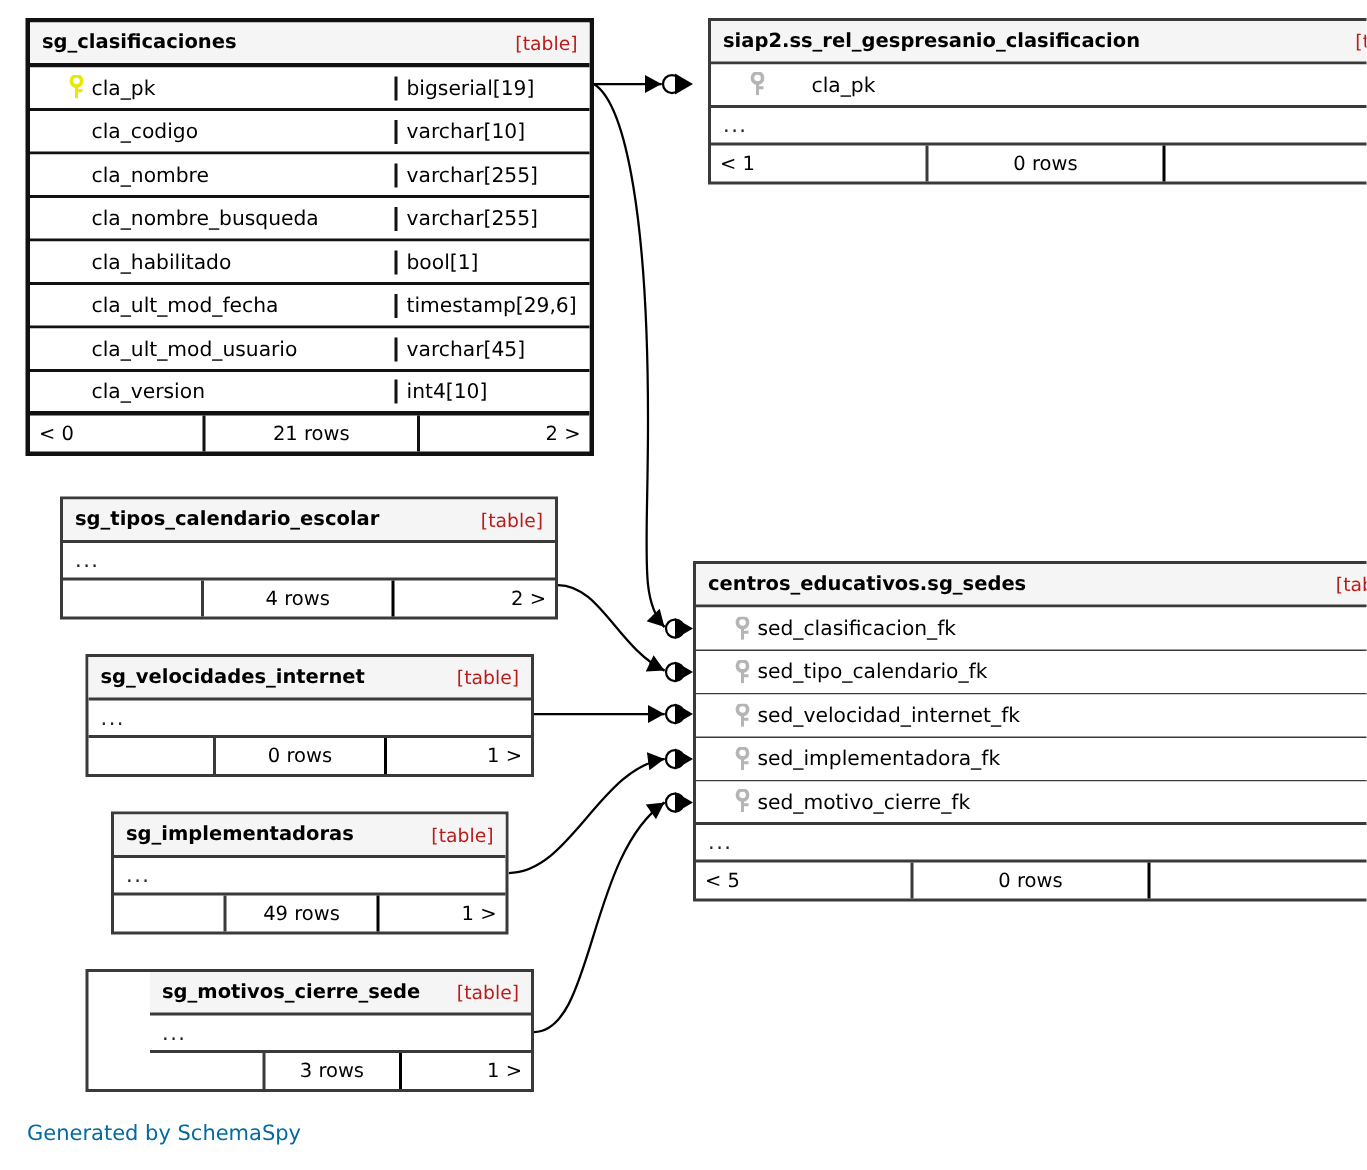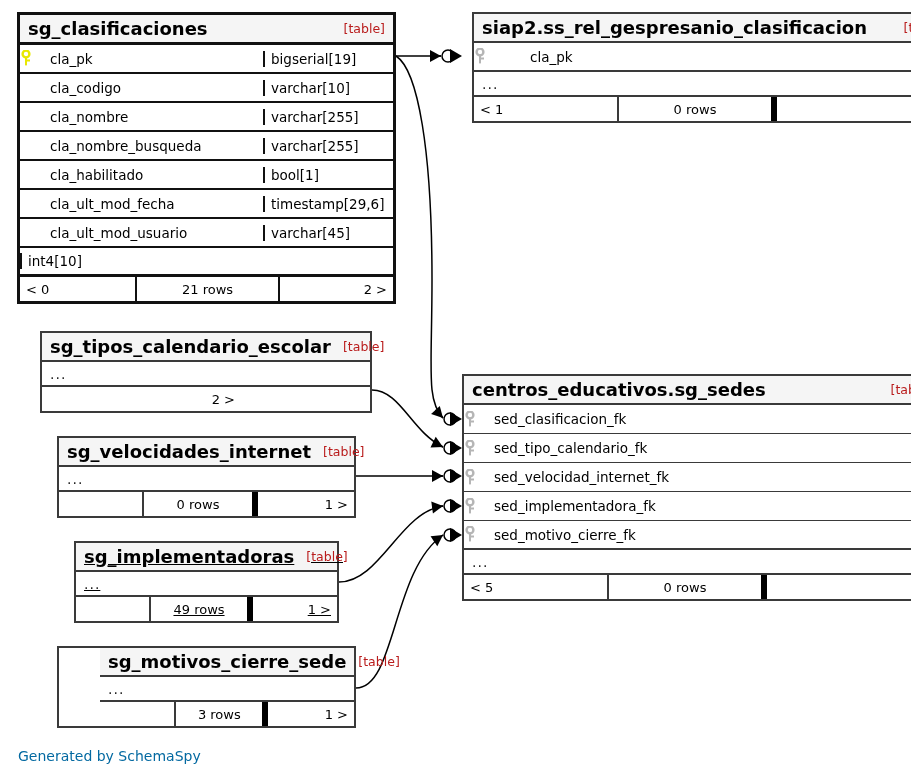--- a/index.html
+++ b/index.html
@@ -27,37 +27,37 @@
 
   .thead{
     display:flex;align-items:center;justify-content:space-between;
     background:#f5f5f5;
     border-bottom:2px solid #3a3a3a;
     padding:4px 8px 5px 8px;
     box-sizing:border-box;
     height:29px;
   }
   .focal .thead{border-bottom:3px solid #111;height:30px;}
-  .tname{font-weight:bold;font-size:18px;letter-spacing:0px;white-space:nowrap;}
+  .tname{font-weight:bold;font-size:13px;letter-spacing:0px;white-space:nowrap;}
   .ttype{font-size:12.5px;color:#b91c1c;white-space:nowrap;padding-left:12px;}
 
   .row{
     display:flex;align-items:center;
     height:29px;
     border-bottom:1px solid #3a3a3a;
     box-sizing:border-box;
     background:#ffffff;
   }
   .focal .row{border-bottom:2px solid #111;height:29px;}
   .row.last{border-bottom:2px solid #3a3a3a;}
   .focal .row.last{border-bottom:3px solid #111;}
 
   .cname{
-    flex:1;display:flex;align-items:center;gap:14px;
-    padding-left:0;box-sizing:border-box;white-space:nowrap;overflow:hidden;
+    flex:1;display:flex;align-items:center;gap:0px;
+    padding-left:25px;box-sizing:border-box;white-space:nowrap;overflow:hidden;
   }
   .cname .lbl{padding-left:4px;}
   .ctype{
     width:130px;box-sizing:border-box;
     border-left:2px solid #3a3a3a;
     padding-left:6px;white-space:nowrap;
   }
   .focal .ctype{border-left:2px solid #111;}
 
   .ellipsis{
@@ -70,21 +70,21 @@
 
   .tfoot{display:flex;height:24px;box-sizing:border-box;}
   .tfoot > div{
     display:flex;align-items:center;
     box-sizing:border-box;
     font-size:13px;
     padding:0 6px;
     overflow:hidden;white-space:nowrap;
   }
   .fc-left{justify-content:flex-start;}
-  .fc-mid{justify-content:center;border-left:2px solid #3a3a3a;border-right:6px solid #000000;}
+  .fc-mid{justify-content:center;border-left:2px solid #3a3a3a;border-right:2px solid #000000;}
   .fc-right{justify-content:flex-end;}
   .focal .fc-mid{border-left:2px solid #111;border-right:2px solid #111;}
 
   
   .key{width:12px;height:17px;display:inline-block;position:relative;flex:0 0 auto;}
   .key svg{display:block;}
 
   .footnote{
     position:absolute;left:18px;top:748px;
     font-size:14px;color:#0369a1;white-space:nowrap;
@@ -199,20 +199,24 @@
 
     <div class="row">
       <div class="cname">
         <span class="key"></span>
         <span class="lbl">cla_ult_mod_usuario</span>
       </div>
       <div class="ctype">varchar[45]</div>
     </div>
 
     <div class="row last">
+      <div class="cname">
+        <span class="key"></span>
+        <span class="lbl">cla_version</span>
+      </div>
       <div class="ctype">int4[10]</div>
     </div>
 
     <div class="tfoot">
       <div class="fc-left" style="width:115px;">&lt; 0</div>
       <div class="fc-mid" style="width:145px;text-align:center;">21 rows</div>
       <div class="fc-right" style="width:113px;">2 &gt;</div>
     </div>
   </div>
 
@@ -245,38 +249,39 @@
   </div>
 
   <div class="tbl" style="left:40px;top:331px;width:332px;">
     <div class="thead">
       <span class="tname">sg_tipos_calendario_escolar</span>
       <span class="ttype">[table]</span>
     </div>
     <div class="ellipsis">...</div>
     <div class="tfoot">
       <div class="fc-left" style="width:92px;"></div>
+      <div class="fc-mid" style="width:129px;">4 rows</div>
       <div class="fc-right" style="width:107px;">2 &gt;</div>
     </div>
   </div>
 
   <div class="tbl" style="left:57px;top:436px;width:299px;">
     <div class="thead">
       <span class="tname">sg_velocidades_internet</span>
       <span class="ttype">[table]</span>
     </div>
     <div class="ellipsis">...</div>
     <div class="tfoot">
       <div class="fc-left" style="width:83px;"></div>
       <div class="fc-mid" style="width:116px;">0 rows</div>
       <div class="fc-right" style="width:96px;">1 &gt;</div>
     </div>
   </div>
 
-  <div class="tbl" style="left:74px;top:541px;width:265px;text-decoration:underline;">
+  <div class="tbl" style="left:74px;top:541px;width:265px;">
     <div class="thead">
       <span class="tname">sg_implementadoras</span>
       <span class="ttype">[table]</span>
     </div>
     <div class="ellipsis">...</div>
     <div class="tfoot">
       <div class="fc-left" style="width:73px;"></div>
       <div class="fc-mid" style="width:104px;">49 rows</div>
       <div class="fc-right" style="width:84px;">1 &gt;</div>
     </div>

